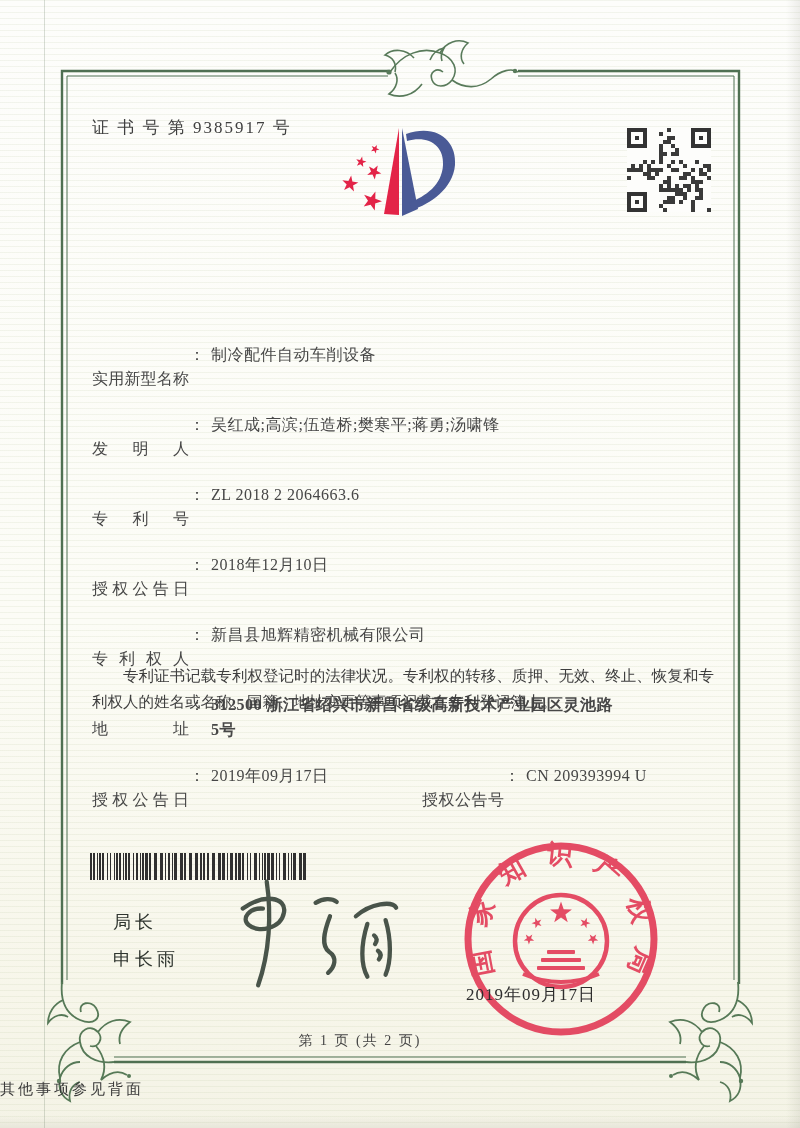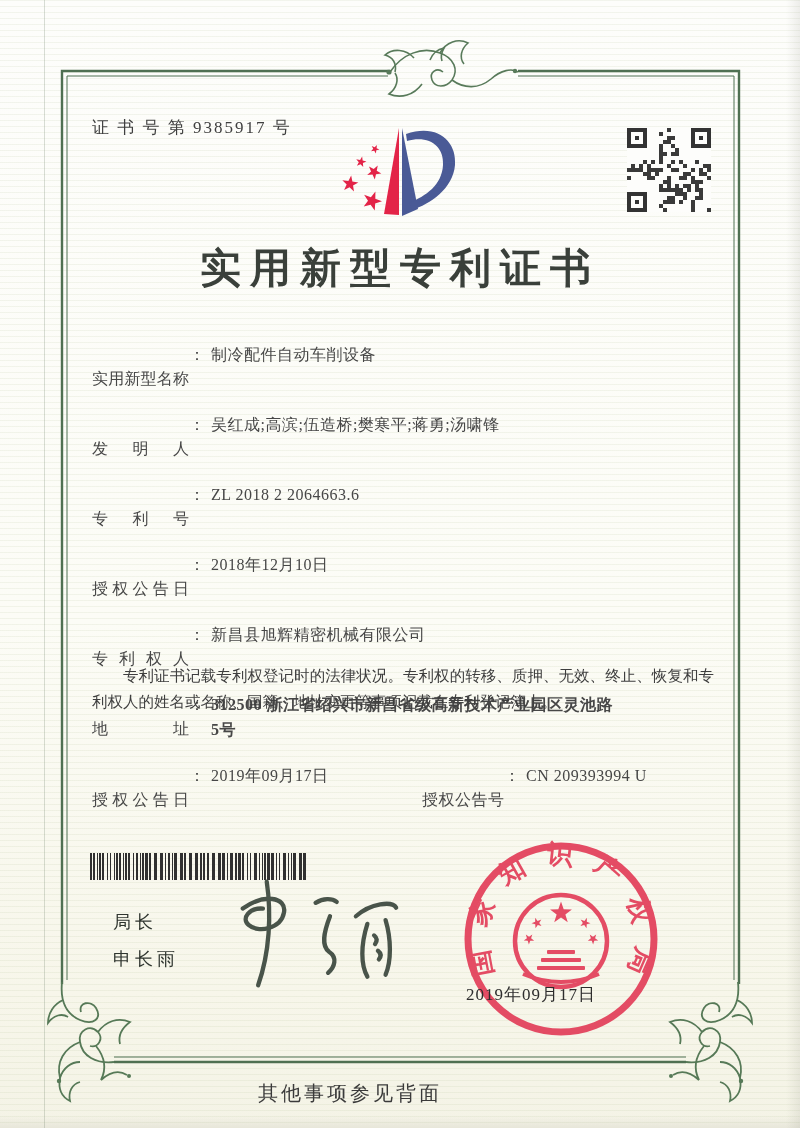--- a/index.html
+++ b/index.html
@@ -64,22 +64,22 @@
 
   .signature { position:absolute; left:212px; top:876px; width:190px; height:115px; z-index:2; }
 
   .seal { position:absolute; left:460px; top:838px; width:202px; height:202px; z-index:3; opacity:.9; }
   .seal-arc-text { letter-spacing:20px; font-weight:bold; font-family:"Liberation Serif","DejaVu Serif",serif; }
 
   .issue-date { position:absolute; left:466px; top:983px; font-size:17px; color:#2d2d2d; letter-spacing:1px; z-index:4; }
 
   .page-info { position:absolute; left:0; top:1032px; width:720px; text-align:center;
     font-size:14px; color:#454545; letter-spacing:2px; z-index:2; }
-  .back-note { position:absolute; left:0; top:1080px; width:700px; text-align:center;
-    font-size:20px; color:#3a3a3a; letter-spacing:3px; z-index:2; }
+  .back-note { position:absolute; left:0; top:1080px; width:700px; 
+    font-size:15px; color:#3a3a3a; letter-spacing:3px; z-index:2; }
 </style>
 </head>
 <body>
 
 <div class="page">
 
   <div class="page-edge-left"></div>
   <div class="page-shade-right"></div>
   <div class="page-shade-bottom"></div>
 
@@ -229,21 +229,20 @@
       <i style="left: 44px; top: 72px;"></i>
       <i style="left: 52px; top: 72px;"></i>
       <i style="left: 64px; top: 72px;"></i>
       <i style="left: 32px; top: 76px;"></i>
       <i style="left: 64px; top: 76px;"></i>
       <i style="left: 36px; top: 80px;"></i>
       <i style="left: 64px; top: 80px;"></i>
       <i style="left: 80px; top: 80px;"></i>
     </div>
 
-  <div class="title">实用新型专利证书</div>
 
   <div class="fields">
     <div class="frow">
       <span class="flabel">实用新型名称</span>
         <span class="fcolon">：</span>
       <span class="fvalue">制冷配件自动车削设备</span>
     </div>
     <div class="frow">
       <span class="flabel">发明人</span>
         <span class="fcolon">：</span>
@@ -380,15 +379,16 @@
         <rect x="87" y="112" width="28" height="4" rx="1"></rect>
         <rect x="81" y="120" width="40" height="4" rx="1"></rect>
         <rect x="77" y="128" width="48" height="4" rx="1"></rect>
         <path d="M63,136 Q101,152 139,136" fill="none" stroke="#e23a56" stroke-width="4"></path>
       </g>
     </g>
   </svg>
 
   <div class="issue-date">2019年09月17日</div>
 
+  <div class="page-info">第 1 页 (共 2 页)</div>
   <div class="back-note">其他事项参见背面</div>
 
 </div>
 
 </body></html>

